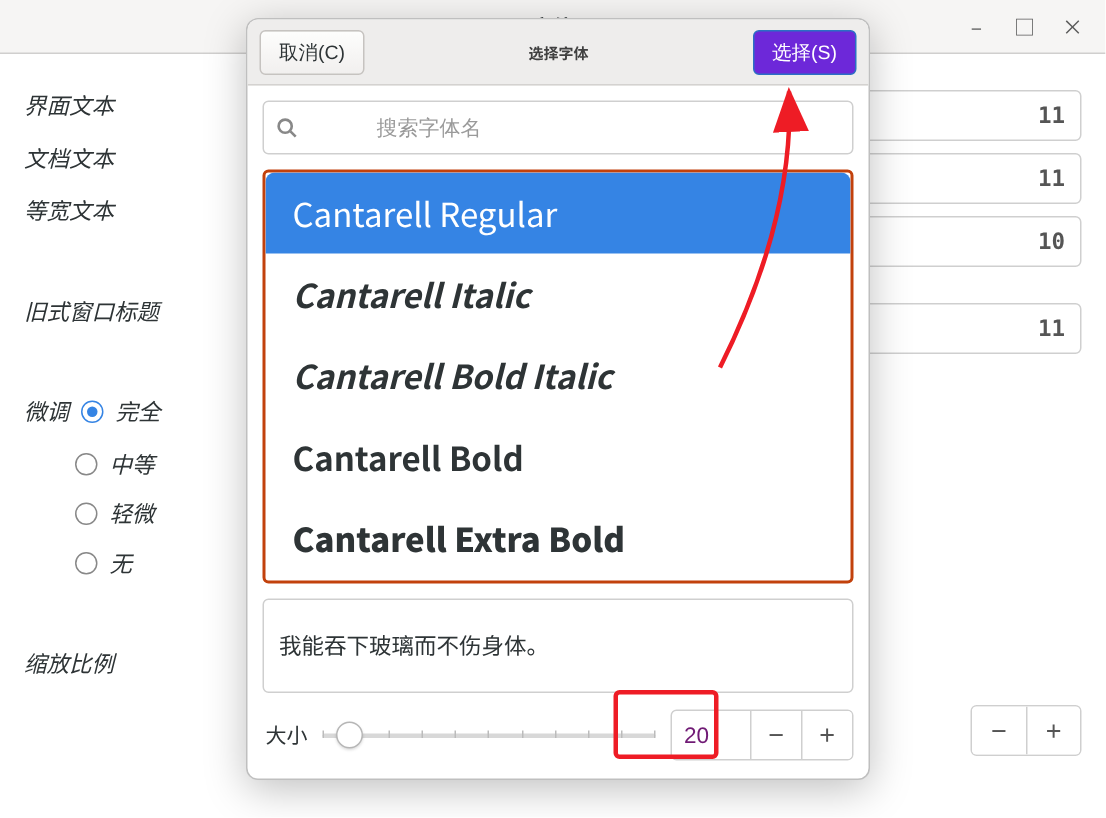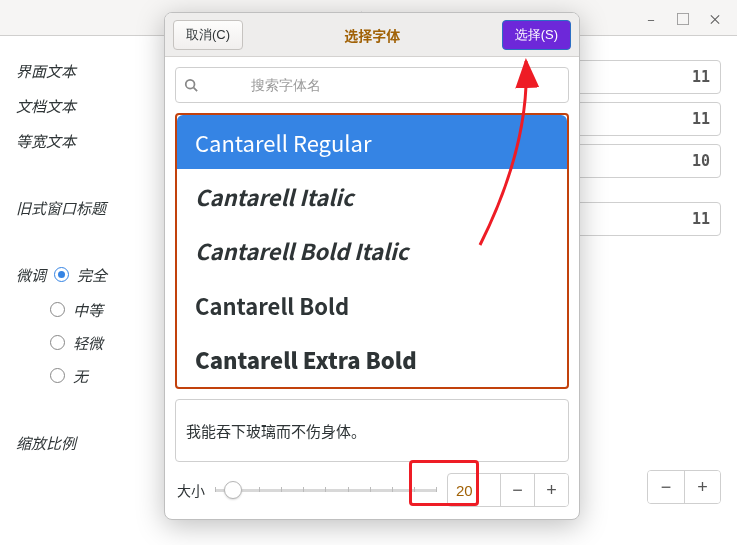--- a/index.html
+++ b/index.html
@@ -31,21 +31,21 @@
   .spinner-row { margin-top:120px; display:flex; justify-content:flex-end;}
   .spinner { display:flex; border:1px solid #cfcfcf; border-radius:4px; overflow:hidden; height:34px;}
   .spinner button { width:36px; background:#fff; border:none; border-left:1px solid #cfcfcf; font-size:18px; color:#555; cursor:pointer;}
   .spinner button:first-child{border-left:none;}
 
   
   .dialog { position:absolute; left:164px; top:12px; width:416px; height:508px; background:#ffffff; border:1px solid #bfbfbf; border-radius:8px; box-shadow: 0 6px 28px rgba(0,0,0,.25); display:flex; flex-direction:column; overflow:hidden;}
   .dlg-header { height:44px; background:#eeedec; border-bottom:1px solid #d4d2d0; display:flex; align-items:center; padding:0 8px; gap:8px;}
   .dlg-btn { height:30px; padding:0 12px; border:1px solid #c6c3c0; border-radius:4px; background:linear-gradient(#fdfdfc,#f1efee); font-size:13px; color:#2e3436; cursor:pointer;}
   .dlg-btn.primary { background:#6d28d9; border:1px solid #2b6fc4; color:#fff; font-weight:400;}
-  .dlg-title { flex:1; text-align:center; font-size:14px; font-weight:bold; color:#a16207;}
+  .dlg-title { flex:1; text-align:center; font-size:10px; font-weight:bold; color:#404040;}
 
   .dlg-body { padding:10px 10px 0 10px; display:flex; flex-direction:column; gap:10px; flex:1; min-height:0;}
   .search { height:36px; border:1px solid #cfcfcf; border-radius:4px; display:flex; align-items:center; padding:0 8px; gap:6px; background:#fff;}
   .search svg { width:14px; height:14px; color:#888;}
   .search input { border:none; outline:none; flex:1; font-size:14px; background:transparent; color:#333;margin-left:47px;}
   .search input::placeholder{color:#9a9a9a;}
 
   .font-list { border:2px solid #c2410c; border-radius:4px; overflow:hidden; background:#fff; flex:0 0 auto;}
   .font-list .item { padding:14px 18px; font-size:22px; line-height:1.2; color:#2e3436; cursor:pointer;}
   .font-list .item.selected { background:#3584e4; color:#fff; border-radius:6px 6px 0 0;}
@@ -58,21 +58,21 @@
 
   .size-row { display:flex; align-items:center; gap:10px; padding:0 0 10px 2px; height:48px;}
   .size-label { font-size:14px; color:#2e3436; }
   .slider { flex:1; position:relative; height:20px;}
   .slider-track { position:absolute; top:9px; left:0; right:0; height:3px; background:#d8d8d8; border-radius:2px;}
   .slider-ticks { position:absolute; top:7px; left:0; right:0; height:7px; display:flex; justify-content:space-between;}
   .slider-ticks i{ width:1px; height:5px; background:#bbb; display:block;}
   .slider-thumb { position:absolute; top:1px; left:8%; width:18px; height:18px; background:#fff; border:1px solid #b6b6b6; border-radius:50%; transform:translateX(-50%); box-shadow:0 1px 2px rgba(0,0,0,.15);}
 
   .size-box { display:flex; align-items:center; border:1px solid #cfcfcf; border-radius:4px; height:34px; overflow:hidden; background:#fff;}
-  .size-input { width:52px; border:none; outline:none; text-align:left; padding:0 8px; font-size:15px; color:#a16207;}
+  .size-input { width:52px; border:none; outline:none; text-align:left; padding:0 8px; font-size:15px; color:#701a75;}
   .size-stepper { display:flex; }
   .size-stepper button { width:34px; height:34px; border:none; border-left:1px solid #cfcfcf; background:#fff; font-size:18px; color:#555; cursor:pointer;}
 
   
   .anno-rect { position:absolute; left:409px; top:460px; width:70px; height:46px; border:3px solid #ee1c25; border-radius:4px; pointer-events:none;}
   .anno-arrow { position:absolute; left:420px; top:55px; pointer-events:none; }
 </style>
 </head>
 <body>
 

